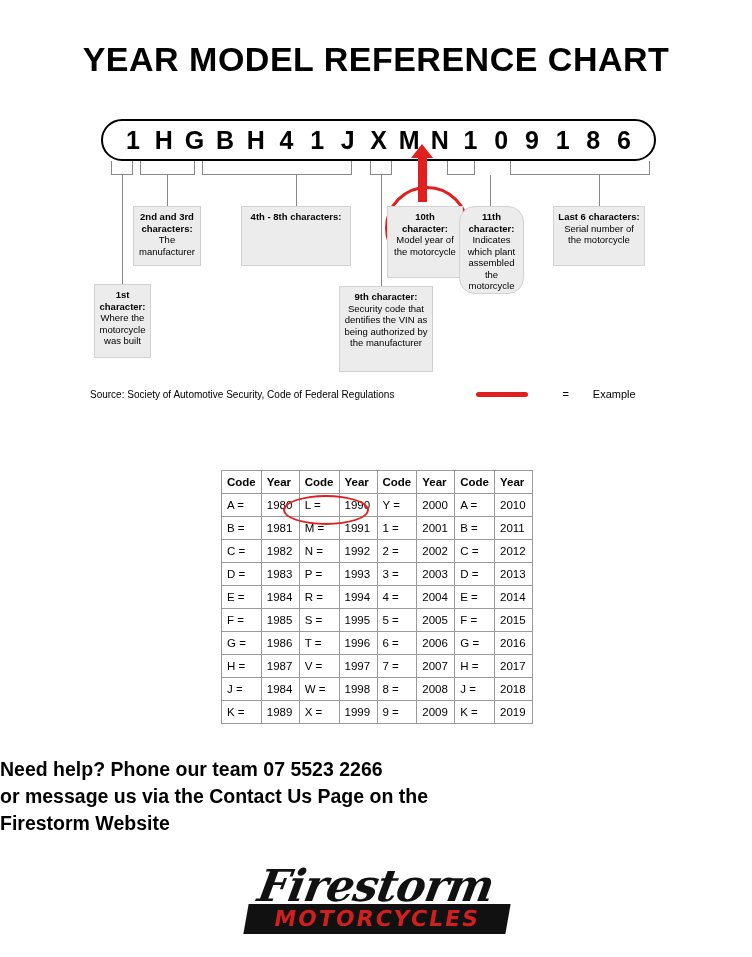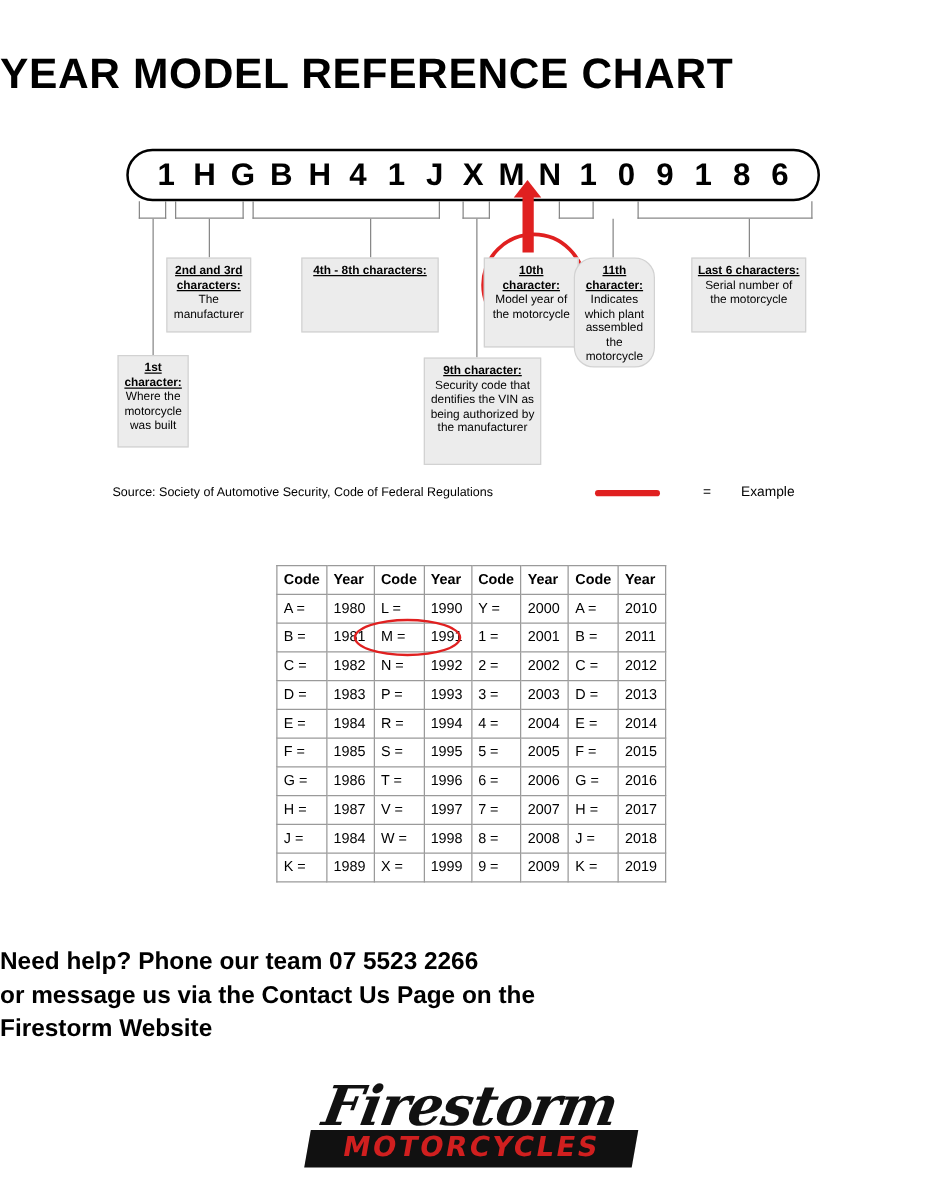--- a/index.html
+++ b/index.html
@@ -13,21 +13,21 @@
     position: relative;
     font-family: "Liberation Sans", sans-serif;
     color: #000;
     overflow: hidden;
   }
 
   
   #page-title {
     position: absolute;
     top: 40px; left: 0; width: 752px;
-    text-align: left;
+    text-align: center;
     font-size: 34px;
     font-weight: bold;
     letter-spacing: 0.5px;
   }
 
   
   #vin-box {
     position: absolute;
     top: 119px; left: 101px;
     width: 555px; height: 42px;
@@ -64,21 +64,21 @@
   .callout {
     position: absolute;
     background: #ececec;
     border: 1px solid #d2d2d2;
     font-size: 9.5px;
     line-height: 11.5px;
     text-align: center;
     padding: 4px 3px;
     color: #000;
   }
-  .callout b { font-weight: bold; text-decoration: underline; }
+  .callout b { font-weight: bold; }
 
   
   #m-circle {
     position: absolute;
     top: 186px; left: 385px;
     width: 84px; height: 84px;
     border: 3px solid #e02020;
     border-radius: 50%;
   }
   #m-arrow {
@@ -117,20 +117,21 @@
   #example-label { margin-left: 24px; font-size: 11px; }
 
   
   #code-table-wrap {
     position: absolute;
     top: 452px; left: 221px;
   }
   table.codes {
     border-collapse: collapse;
     font-size: 11.5px;
+    margin-top: 18px;
   }
   table.codes td, table.codes th {
     border: 1px solid #9a9a9a;
     padding: 3px 5px;
     text-align: left;
     white-space: nowrap;
     font-weight: normal;
     height: 23px;
   }
   table.codes th {

